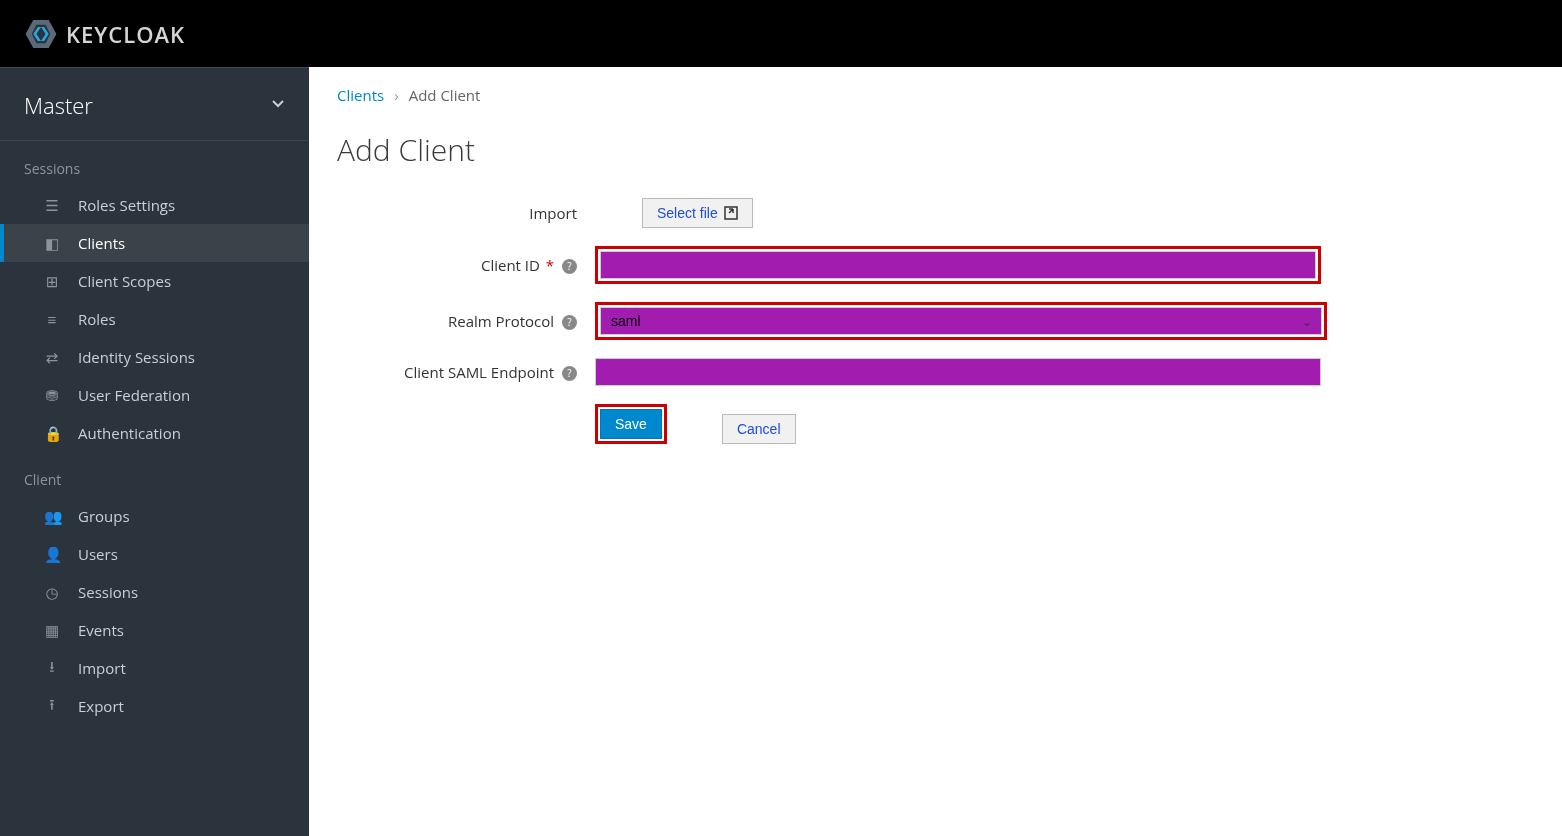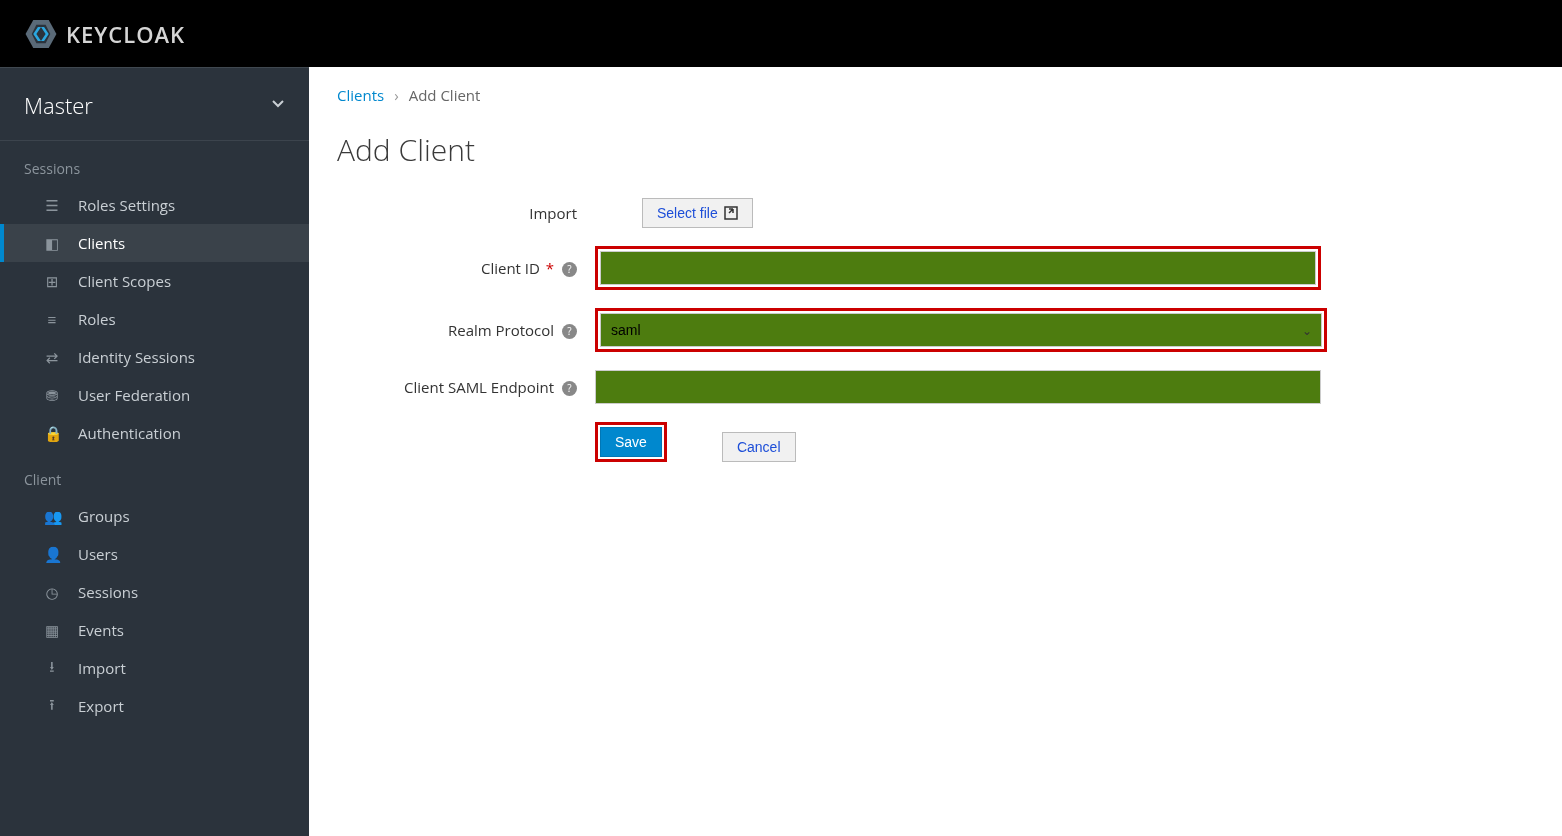--- a/index.html
+++ b/index.html
@@ -39,21 +39,21 @@
     .field .label .req { color: #c00; margin-left: 2px; }
     .field .label .help { display: inline-block; width: 15px; height: 15px; border-radius: 50%; background: #888; color: #fff; font-size: 10px; line-height: 15px; text-align: center; margin-left: 4px; vertical-align: middle; }
     .field .control { flex: 1; }
 
     .btn { display: inline-flex; align-items: center; gap: 6px; padding: 6px 14px; border: 1px solid #bbb; background: #f1f1f1; color: #1d4ed8; font-size: 14px; cursor: pointer; margin-left: 47px; }
     .btn.primary { background: #0088ce; border-color: #0077b6; color: #fff; }
 
     .highlight-red { border: 3px solid #cb0000; padding: 2px; display: inline-block; }
     .highlight-red > * { margin: 0; }
 
-    input.text, select.sel { width: 726px; height: 34px; border: 1px solid #ccc; padding: 4px 10px; font-size: 14px; background: #4d7c0f; }
+    input.text, select.sel { width: 726px; height: 28px; border: 1px solid #ccc; padding: 4px 10px; font-size: 14px; background: #a21caf; }
     select.sel { appearance: none; -webkit-appearance: none; background-image: none; padding-right: 28px; }
     .sel-wrap { position: relative; display: inline-block; }
     .sel-wrap .arr { position: absolute; right: 10px; top: 50%; transform: translateY(-50%); pointer-events: none; color: #333; font-size: 12px; }
 
     .actions { margin-left: 258px; display: flex; gap: 8px; align-items: flex-end; }
   </style>
 </head>
 <body>
 
 <div class="topbar">

